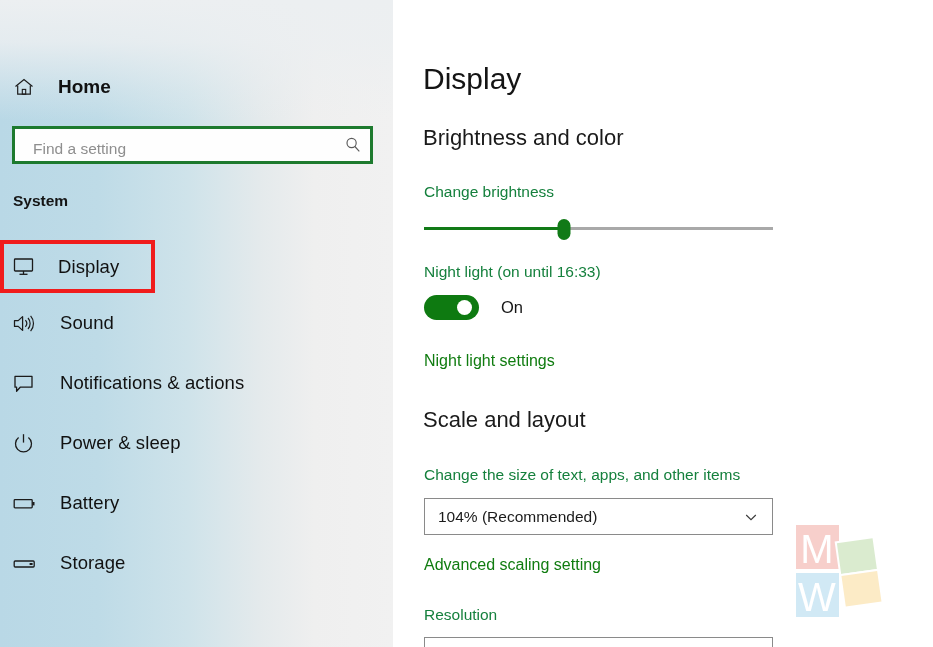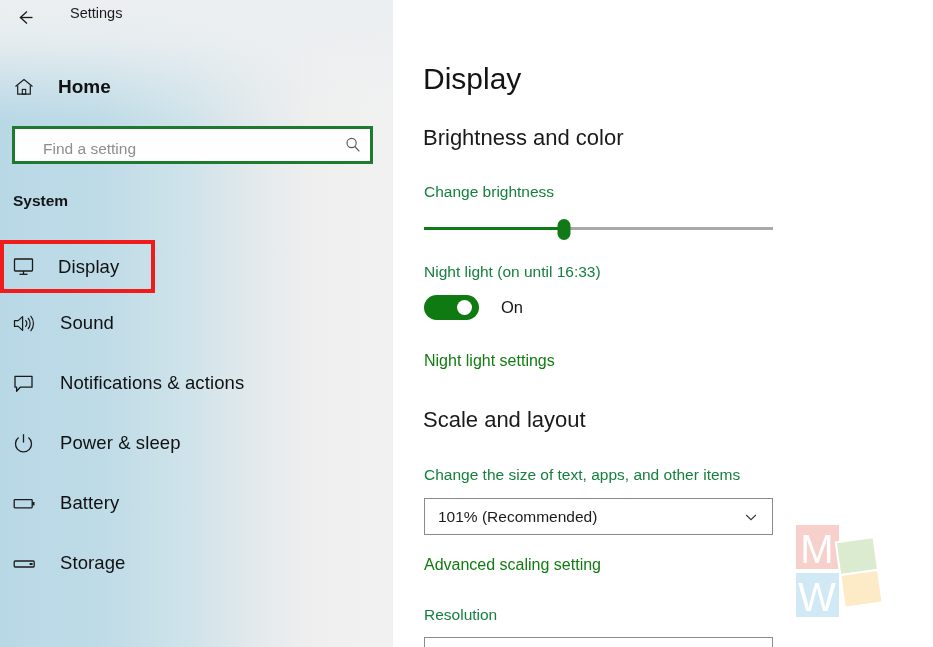--- a/index.html
+++ b/index.html
@@ -95,21 +95,21 @@
     position: absolute;
     left: 12px; top: 126px;
     width: 361px;
     height: 38px;
     box-sizing: border-box;
     background: #fefefe;
     border: 3px solid #1d7a2e;
   }
   .search-input {
     position: absolute;
-    left: 16px; top: 0;
+    left: 6px; top: 0;
     width: 100%; height: 100%;
     box-sizing: border-box;
     border: 0;
     outline: none;
     background: transparent;
     padding: 8px 34px 0 12px;
     font-family: "Liberation Sans", sans-serif;
     font-size: 15.5px;
     color: #ef4444;
   }
@@ -311,29 +311,20 @@
   }
 </style>
 </head>
 <body>
 
 <div id="app">
 
   <div id="sidebar">
     <div id="sidebar-top-fade"></div>
 
-    <div class="titlebar">
-      <div class="back-arrow">
-        <svg width="21" height="21" viewBox="0 0 21 21" aria-hidden="true">
-          <path d="M12 4.5 L5.4 10.5 L12 16.5" fill="none" stroke="#1a1a1a" stroke-width="1.3"></path>
-          <line x1="5.4" y1="10.5" x2="17.5" y2="10.5" stroke="#1a1a1a" stroke-width="1.3"></line>
-        </svg>
-      </div>
-      <div class="window-title">Settings</div>
-    </div>
 
     <div class="home-row">
       <span class="home-icon">
         <svg width="22" height="22" viewBox="0 0 22 22" aria-hidden="true">
           <path d="M2.5 10.5 L11 3.5 L19.5 10.5" fill="none" stroke="#1b1b1b" stroke-width="1.2"></path>
           <path d="M4.7 9.6 L4.7 18.2 L17.3 18.2 L17.3 9.6" fill="none" stroke="#1b1b1b" stroke-width="1.2"></path>
           <rect x="9.3" y="13.4" width="3.4" height="4.8" fill="none" stroke="#1b1b1b" stroke-width="1.1"></rect>
         </svg>
       </span>
       <span class="home-label">Home</span>
@@ -442,21 +433,21 @@
       <span class="toggle-state">On</span>
     </div>
 
     <a class="link" id="nightlight-link" href="#">Night light settings</a>
 
     <div class="section-head" id="scale-head">Scale and layout</div>
 
     <div class="field-label" id="scale-label">Change the size of text, apps, and other items</div>
 
     <div class="dropdown" id="scale-dropdown">
-      <span class="dropdown-value">101% (Recommended)</span>
+      <span class="dropdown-value">104% (Recommended)</span>
       <span class="dropdown-chevron">
         <svg width="14" height="14" viewBox="0 0 14 14" aria-hidden="true">
           <path d="M2.2 5 L7 9.6 L11.8 5" fill="none" stroke="#3a3a3a" stroke-width="1.15"></path>
         </svg>
       </span>
     </div>
 
     <a class="link" id="scaling-link" href="#">Advanced scaling setting</a>
 
     <div class="field-label" id="resolution-label">Resolution</div>

